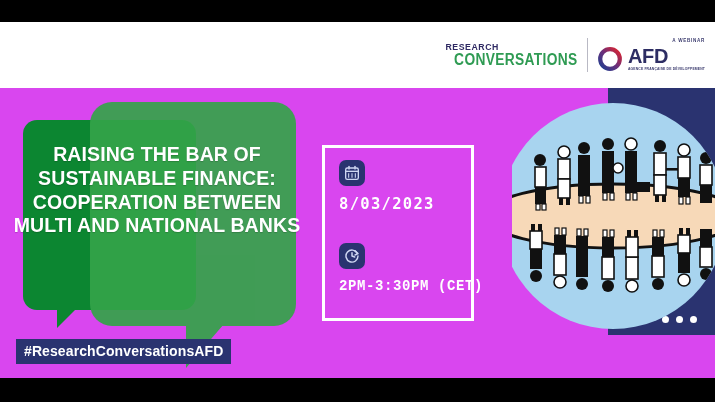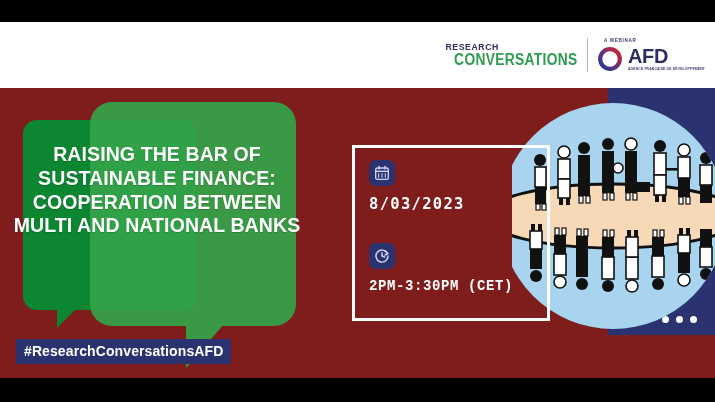--- a/index.html
+++ b/index.html
@@ -67,21 +67,21 @@
   .rc-divider {
     width: 1px;
     height: 34px;
     background: #b9b9c4;
     margin: 0 8px 0 0;
   }
   .afd-lockup {
     position: relative;
     display: flex;
     flex-direction: column;
-    align-items: flex-start;
+    align-items: flex-end;
     padding-right: 2px;
   }
   .afd-webinar {
     font-size: 4.6px;
     font-weight: 700;
     letter-spacing: 0.7px;
     color: #3b3b6e;
     margin-left: 8px;
     margin-bottom: 2px;
     white-space: nowrap;
@@ -116,21 +116,21 @@
     white-space: nowrap;
   }
 
   
   .stage {
     position: absolute;
     left: 0;
     top: 88px;
     width: 715px;
     height: 290px;
-    background: #7f1d1d;
+    background: #d946ef;
     overflow: hidden;
   }
 
   
   .navy-block {
     position: absolute;
     right: 0;
     top: 0;
     width: 107px;
     height: 247px;
@@ -219,25 +219,24 @@
     padding: 4px 8px 5px 8px;
     letter-spacing: 0.1px;
     white-space: nowrap;
   }
 
   
   .info-box {
     position: absolute;
     left: 322px;
     top: 57px;
-    width: 198px;
+    width: 152px;
     height: 176px;
     border: 3px solid #ffffff;
     box-sizing: border-box;
-    margin-left: 30px;
   }
   .info-inner {
     position: absolute;
     left: 14px;
     top: 12px;
     right: 8px;
     bottom: 10px;
     display: flex;
     flex-direction: column;
     justify-content: flex-start;

